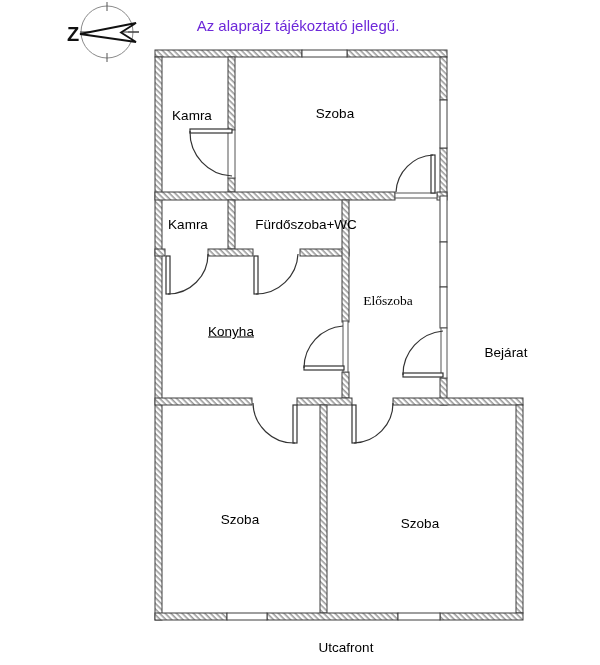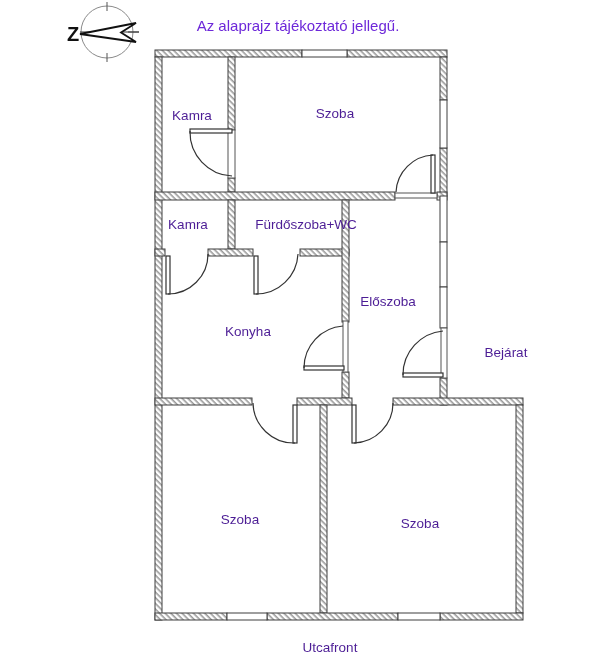--- a/index.html
+++ b/index.html
@@ -3,21 +3,21 @@
 <meta charset="utf-8">
 <style>
   html,body{margin:0;padding:0;background:#fff;}
   .stage{
     position:relative;width:600px;height:665px;background:#fff;
     font-family:"Liberation Sans","DejaVu Sans",sans-serif;overflow:hidden;
   }
   .plan-svg{position:absolute;left:0;top:0;}
   .lbl{
     position:absolute;transform:translate(-50%,-50%);
-    font-size:13.5px;color:#4c1d95;white-space:nowrap;z-index:3;
+    font-size:13.5px;color:#000000;white-space:nowrap;z-index:3;
   }
   .title-lbl{
     position:absolute;transform:translate(-50%,-50%);
     font-size:15px;color:#6d28d9;white-space:nowrap;z-index:3;
   }
 </style>
 </head>
 <body>
 
 <div class="stage">
@@ -131,20 +131,20 @@
       </g>
     </g>
   </svg>
 
   <div class="title-lbl" style="left:298px;top:25px;">Az alaprajz tájékoztató jellegű.</div>
 
   <div class="lbl" style="left:192px;top:115px;">Kamra</div>
   <div class="lbl" style="left:335px;top:113px;">Szoba</div>
   <div class="lbl" style="left:188px;top:224px;">Kamra</div>
   <div class="lbl" style="left:290px;top:224px;margin-left:16px;">Fürdőszoba+WC</div>
-  <div class="lbl" style="left:388px;top:301px;">Előszoba</div>
-  <div class="lbl" style="left:248px;top:331px;">Konyha</div>
+  <div class="lbl" style="left:388px;top:301px;font-family:Liberation Serif, serif;">Előszoba</div>
+  <div class="lbl" style="left:231px;top:331px;text-decoration:underline;">Konyha</div>
   <div class="lbl" style="left:506px;top:352px;">Bejárat</div>
   <div class="lbl" style="left:240px;top:519px;">Szoba</div>
   <div class="lbl" style="left:420px;top:523px;">Szoba</div>
-  <div class="lbl" style="left:324px;top:647px;padding-left:12px;">Utcafront</div>
+  <div class="lbl" style="left:340px;top:647px;padding-left:12px;">Utcafront</div>
 
 </div>
 
 </body></html>

